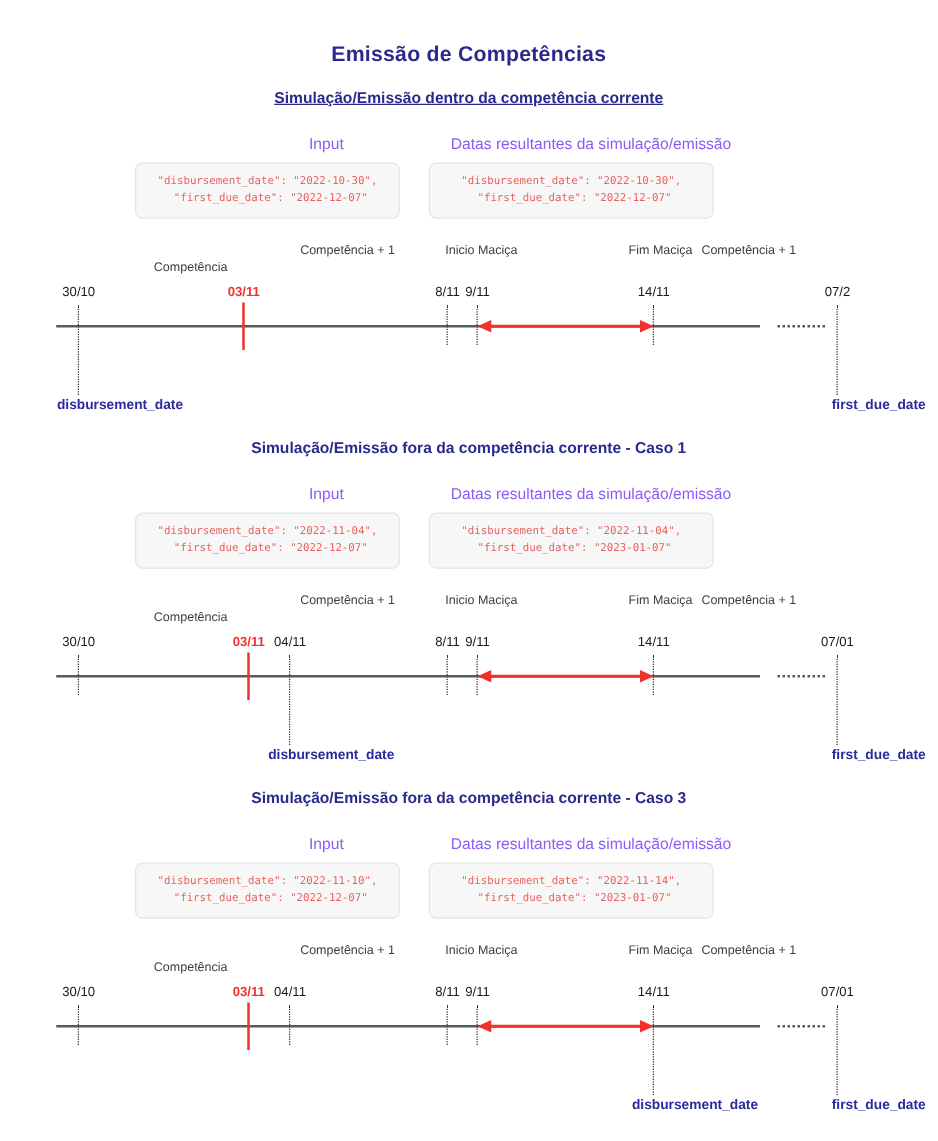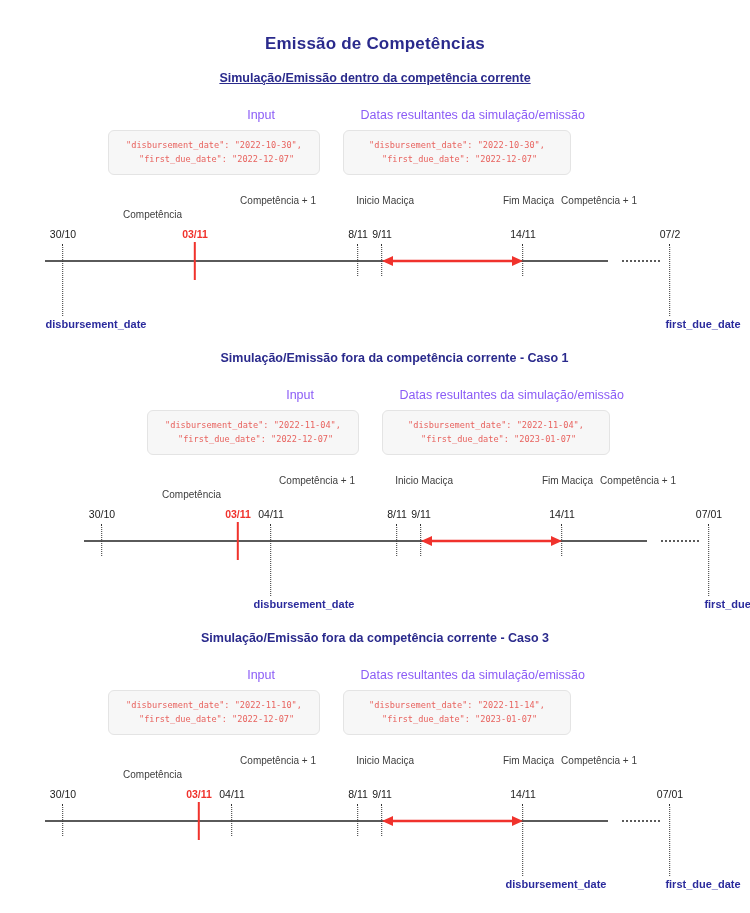--- a/index.html
+++ b/index.html
@@ -150,21 +150,21 @@
           <div class="tick-date red" style="left: 195px; top: 42px;">03/11</div>
           <div class="arrow-wrap" style="left: 382px; top: 68px;">
             <svg width="141" height="14" viewBox="0 0 141 14">
               <line x1="8" y1="7" x2="133" y2="7" stroke="#f0322c" stroke-width="2.4"></line>
               <polygon points="0,7 11,2 11,12" fill="#f0322c"></polygon>
               <polygon points="141,7 130,2 130,12" fill="#f0322c"></polygon>
             </svg>
           </div>
         </div>
       </div>
-      <div class="section" style="position: absolute; left: 0px; top: 350px; width: 750px; padding-left: 39px;">
+      <div class="section" style="position: absolute; left: 0px; top: 350px; width: 750px;">
         <div class="section-title" style="width: 430px;">Simulação/Emissão fora da competência corrente - Caso 1</div>
         <div class="boxes-row" style="margin-top: 22px;">
           <div class="col-label" style="left: 155px; top: 0px; width: 120px;">Input</div>
           <div class="col-label" style="left: 325px; top: 0px; width: 260px;">Datas resultantes da simulação/emissão</div>
           <div class="code-box" style="left: 108px; top: 22px; width: 212px;">"disbursement_date": "2022-11-04",
  "first_due_date": "2022-12-07"</div>
           <div class="code-box" style="left: 343px; top: 22px; width: 228px;">"disbursement_date": "2022-11-04",
  "first_due_date": "2023-01-07"</div>
         </div>
         <div class="timeline">

